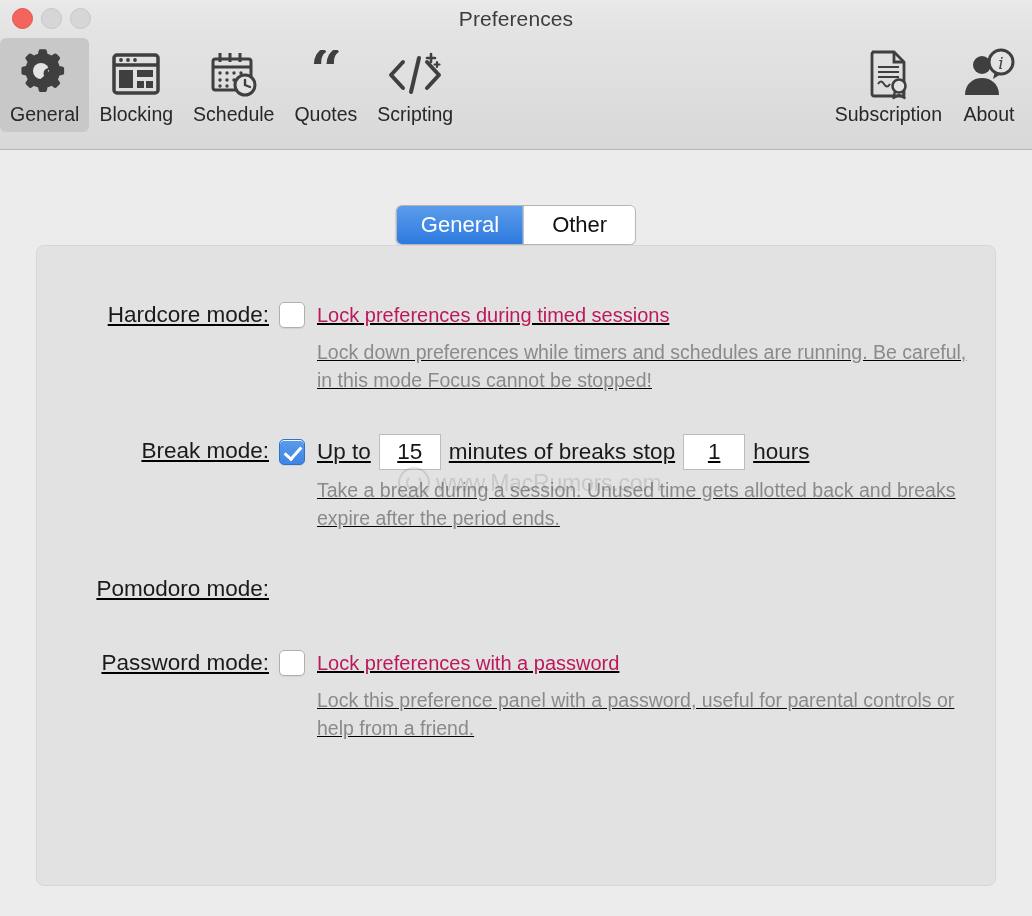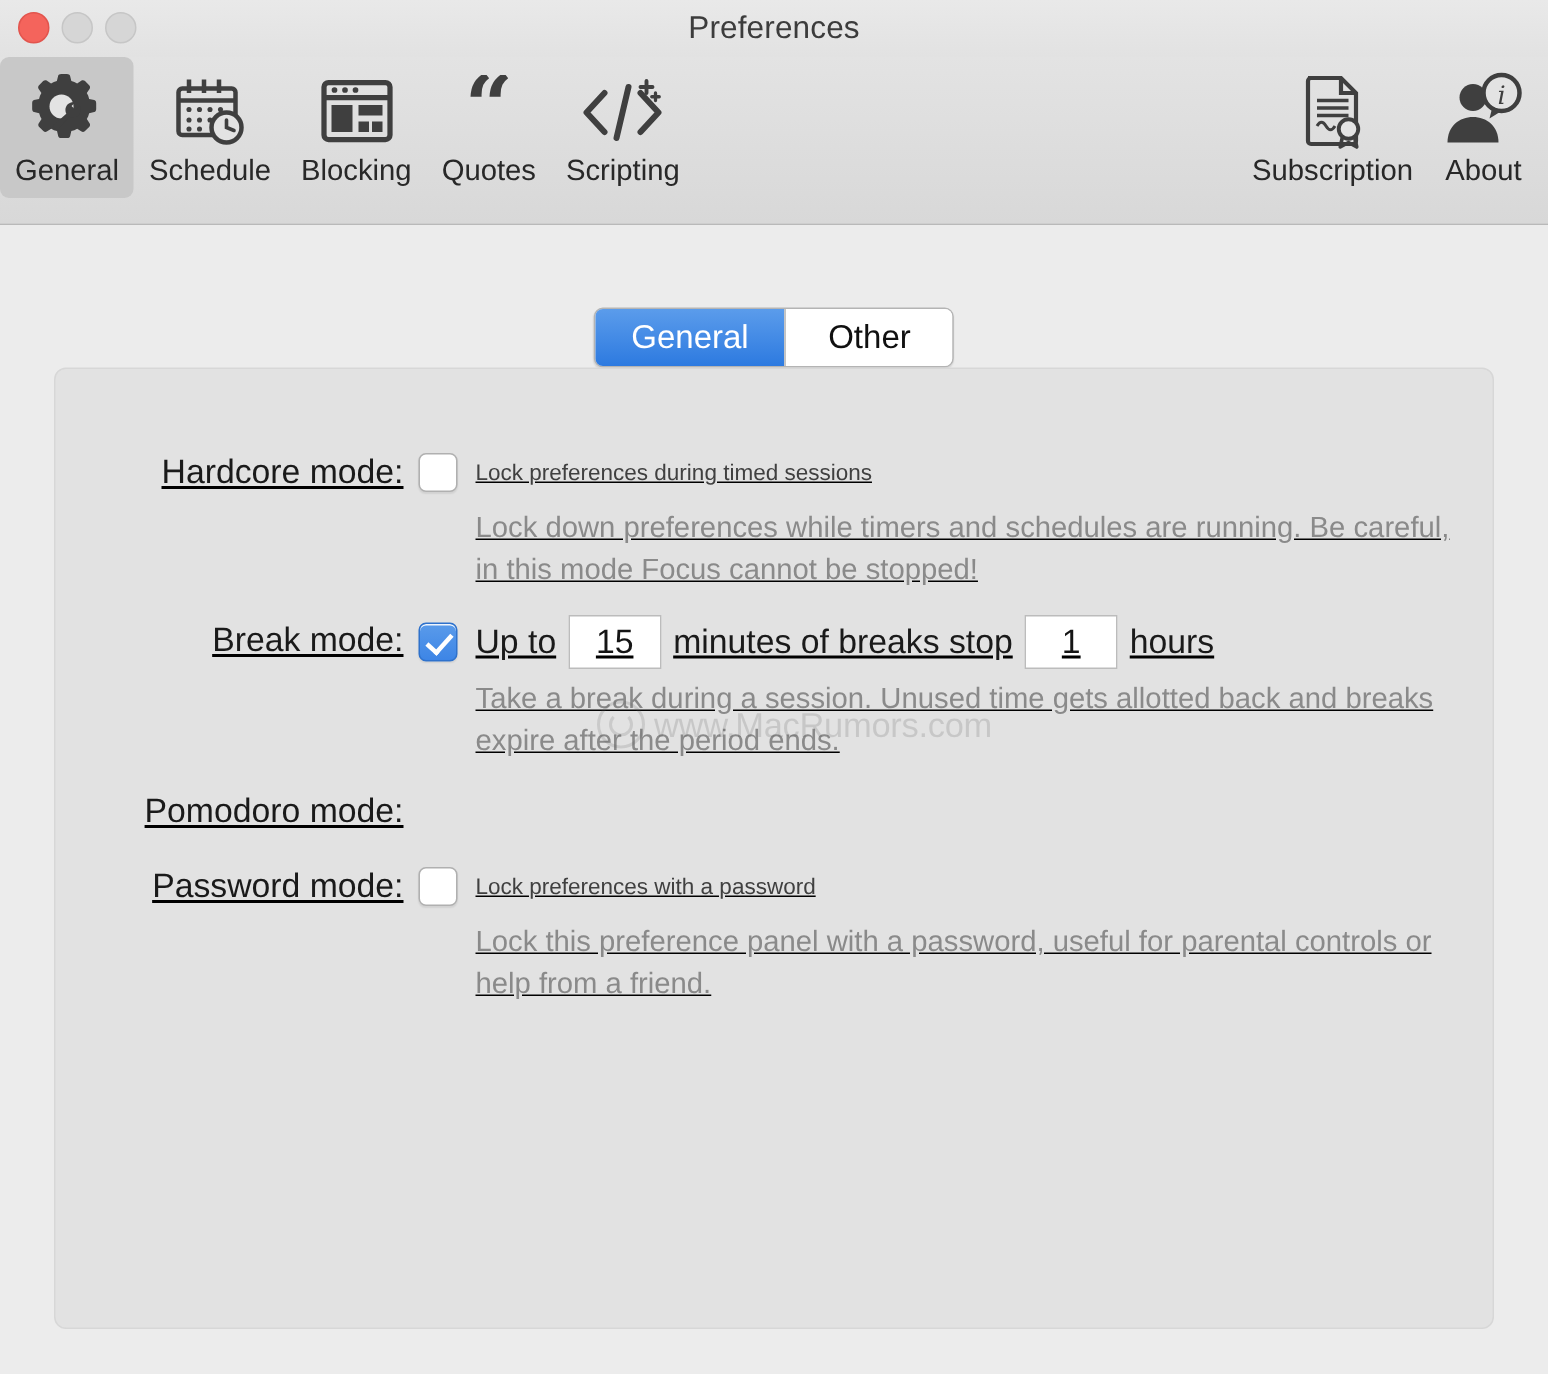--- a/index.html
+++ b/index.html
@@ -172,21 +172,21 @@
     right: 0;
     top: 0;
     padding-top: 52px;
     box-sizing: border-box;
     text-decoration: underline;
   }
   .row {
     display: flex;
     align-items: flex-start;
   }
-  .row + .row { margin-top: 16px; }
+  .row + .row { margin-top: 40px; }
 
   .row-label {
     width: 242px;
     flex: 0 0 242px;
     text-align: right;
     font-size: 22.5px;
     color: #1a1a1a;
     padding-right: 10px;
     box-sizing: border-box;
     line-height: 34px;
@@ -225,22 +225,22 @@
     left: 8px;
     top: 3px;
     width: 7px;
     height: 14px;
     border: solid #ffffff;
     border-width: 0 3px 3px 0;
     transform: rotate(42deg);
   }
 
   .check-label {
-    font-size: 15px;
-    color: #404040;
+    font-size: 20px;
+    color: #be185d;
     white-space: nowrap;
   }
 
   .desc {
     font-size: 19.5px;
     color: #8a8a8a;
     line-height: 28px;
     margin-top: 6px;
     margin-left: 38px;
     max-width: 660px;
@@ -325,20 +325,37 @@
         <span class="tool-icon">
           <svg width="56" height="56" viewBox="0 0 56 56">
             <g fill="#3f3f3f">
               <path d="M28 8c-1.1 0-2 .5-2.2 1.4l-.9 3.7c-1.5.3-2.9.9-4.2 1.7l-3.2-2.1c-.8-.5-1.8-.3-2.5.4l-3 3c-.7.7-.9 1.7-.4 2.5l2.1 3.2c-.8 1.3-1.4 2.7-1.7 4.2l-3.7.9C7.5 27.1 7 28 7 29.1v4.2c0 1.1.5 2 1.4 2.2l3.7.9c.3 1.5.9 2.9 1.7 4.2l-2.1 3.2c-.5.8-.3 1.8.4 2.5l3 3c.7.7 1.7.9 2.5.4l3.2-2.1c1.3.8 2.7 1.4 4.2 1.7l.9 3.7c.2.9 1.1 1.4 2.2 1.4h4.2c1.1 0 2-.5 2.2-1.4l.9-3.7c1.5-.3 2.9-.9 4.2-1.7l3.2 2.1c.8.5 1.8.3 2.5-.4l3-3c.7-.7.9-1.7.4-2.5l-2.1-3.2c.8-1.3 1.4-2.7 1.7-4.2l3.7-.9c.9-.2 1.4-1.1 1.4-2.2v-4.2c0-1.1-.5-2-1.4-2.2l-3.7-.9c-.3-1.5-.9-2.9-1.7-4.2l2.1-3.2c.5-.8.3-1.8-.4-2.5l-3-3c-.7-.7-1.7-.9-2.5-.4l-3.2 2.1c-1.3-.8-2.7-1.4-4.2-1.7l-.9-3.7C34.2 8.5 33.3 8 32.2 8H28z" transform="translate(-2,-4) scale(0.92)"></path>
               <circle cx="24" cy="25" r="8" fill="#e3e3e3"></circle>
               <path d="M32 22c-3 0-5.4 2.4-5.4 5.4 0 .9.2 1.7.6 2.4L18 38l3 3 8.2-9.2c.7.4 1.5.6 2.4.6 3 0 5.4-2.4 5.4-5.4 0-1-.3-1.9-.7-2.7l-3 3-2.6-2.6 3-3c-.8-.5-1.7-.7-2.7-.7z"></path>
             </g>
           </svg>
         </span>
         <span class="tool-label">General</span>
+      </div>
+
+      <div class="tool-item">
+        <span class="tool-icon">
+          <svg width="50" height="46" viewBox="0 0 50 46">
+            <rect x="3" y="4" width="44" height="38" rx="3" fill="none" stroke="#3f3f3f" stroke-width="3.5"></rect>
+            <path d="M3 14 H47" stroke="#3f3f3f" stroke-width="3.5"></path>
+            <circle cx="10" cy="9" r="1.9" fill="#3f3f3f"></circle>
+            <circle cx="17" cy="9" r="1.9" fill="#3f3f3f"></circle>
+            <circle cx="24" cy="9" r="1.9" fill="#3f3f3f"></circle>
+            <rect x="8" y="19" width="14" height="18" fill="#3f3f3f"></rect>
+            <rect x="26" y="19" width="16" height="7" fill="#3f3f3f"></rect>
+            <rect x="26" y="30" width="7" height="7" fill="#3f3f3f"></rect>
+            <rect x="35" y="30" width="7" height="7" fill="#3f3f3f"></rect>
+          </svg>
+        </span>
+        <span class="tool-label">Blocking</span>
       </div>
 
       <div class="tool-item">
         <span class="tool-icon">
           <svg width="52" height="48" viewBox="0 0 52 48">
             <rect x="5" y="9" width="38" height="31" rx="2.5" fill="none" stroke="#3f3f3f" stroke-width="3"></rect>
             <path d="M5 17 H43" stroke="#3f3f3f" stroke-width="3"></path>
             <path d="M12 3 V12 M22 3 V12 M32 3 V12" stroke="#3f3f3f" stroke-width="3"></path>
             <g fill="#3f3f3f">
               <circle cx="12" cy="23" r="1.7"></circle>
@@ -353,37 +370,20 @@
             </g>
             <circle cx="37" cy="35" r="10" fill="#e3e3e3" stroke="#3f3f3f" stroke-width="3"></circle>
             <path d="M37 30 V35 L42 37" stroke="#3f3f3f" stroke-width="2.4" fill="none" stroke-linecap="round"></path>
           </svg>
         </span>
         <span class="tool-label">Schedule</span>
       </div>
 
       <div class="tool-item">
         <span class="tool-icon">
-          <svg width="50" height="46" viewBox="0 0 50 46">
-            <rect x="3" y="4" width="44" height="38" rx="3" fill="none" stroke="#3f3f3f" stroke-width="3.5"></rect>
-            <path d="M3 14 H47" stroke="#3f3f3f" stroke-width="3.5"></path>
-            <circle cx="10" cy="9" r="1.9" fill="#3f3f3f"></circle>
-            <circle cx="17" cy="9" r="1.9" fill="#3f3f3f"></circle>
-            <circle cx="24" cy="9" r="1.9" fill="#3f3f3f"></circle>
-            <rect x="8" y="19" width="14" height="18" fill="#3f3f3f"></rect>
-            <rect x="26" y="19" width="16" height="7" fill="#3f3f3f"></rect>
-            <rect x="26" y="30" width="7" height="7" fill="#3f3f3f"></rect>
-            <rect x="35" y="30" width="7" height="7" fill="#3f3f3f"></rect>
-          </svg>
-        </span>
-        <span class="tool-label">Blocking</span>
-      </div>
-
-      <div class="tool-item">
-        <span class="tool-icon">
           <svg width="56" height="48" viewBox="0 0 56 48">
             <text x="28" y="40" font-family="DejaVu Serif, serif" font-size="56" font-weight="bold" fill="#3f3f3f" text-anchor="middle">“</text>
           </svg>
         </span>
         <span class="tool-label">Quotes</span>
       </div>
 
       <div class="tool-item">
         <span class="tool-icon">
           <svg width="60" height="48" viewBox="0 0 60 48">

